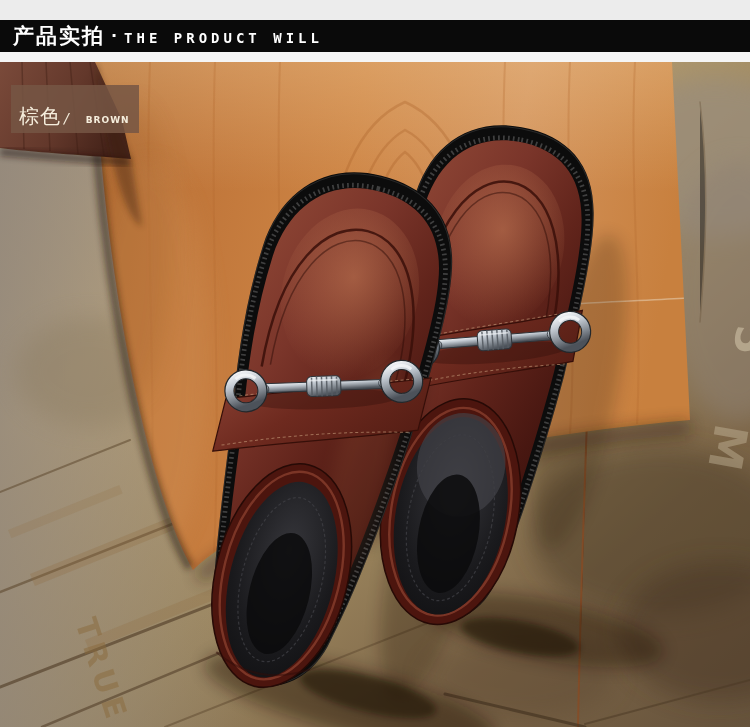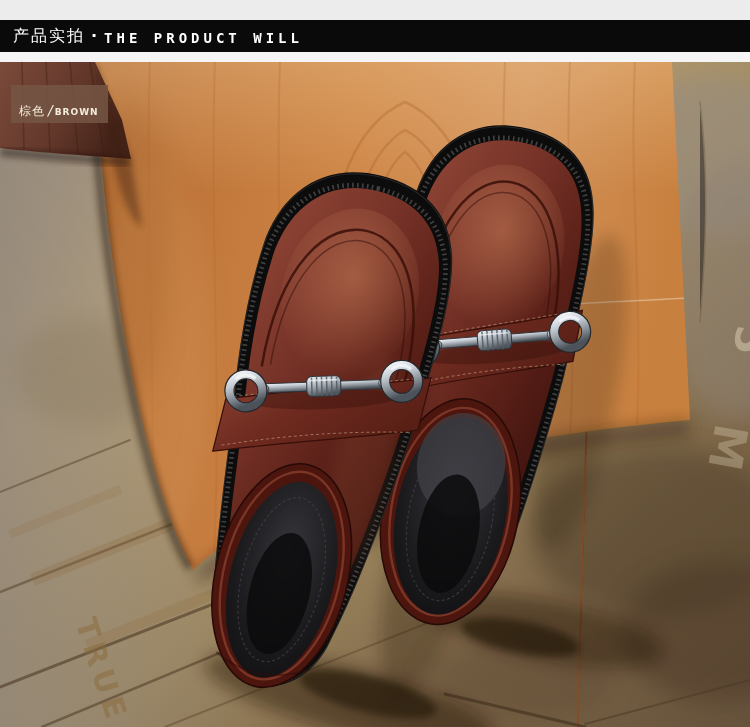--- a/index.html
+++ b/index.html
@@ -1,30 +1,30 @@
 <!DOCTYPE html>
 <html><head>
 <meta charset="utf-8">
 <style>
   html,body{margin:0;padding:0;background:#ffffff;width:750px;}
   body{font-family:"DejaVu Sans","Liberation Sans",sans-serif;}
   .frame{width:750px;height:727px;position:relative;overflow:hidden;background:#fff;}
   .top-strip{height:20px;background:#ececec;}
   .banner{height:32px;background:#0a0a0a;display:flex;align-items:center;padding-left:13px;}
-  .banner .cn{color:#ffffff;font-size:16px;font-weight:normal;letter-spacing:2px;line-height:1;}
+  .banner .cn{color:#ffffff;font-size:21px;font-weight:bold;letter-spacing:2px;line-height:1;}
   .banner .dot{color:#ffffff;font-size:16px;font-weight:bold;margin:0 7px 0 6px;line-height:1;}
   .banner .en{color:#ffffff;font-size:14px;font-weight:bold;letter-spacing:4px;font-family:"DejaVu Sans Mono","Liberation Mono",monospace;padding-top:3px;}
   .gap-strip{height:10px;background:#f5f5f5;}
   .photo{position:relative;width:750px;height:665px;background:#c8803e;}
   .photo svg{position:absolute;left:0;top:0;}
   .color-label{position:absolute;left:11px;top:23px;z-index:5;background:rgba(118,86,68,0.85);
     color:#f5eddc;padding:2px 9px 3px 8px;display:flex;align-items:baseline;white-space:nowrap;}
-  .color-label .cn{font-size:12px;letter-spacing:1px;margin-top:16px;}
+  .color-label .cn{font-size:20px;letter-spacing:1px;margin-top:16px;}
   .color-label .slash{font-size:14px;margin:0 2px 0 3px;font-style:italic;}
-  .color-label .en{font-size:9px;font-weight:bold;letter-spacing:1px;}
+  .color-label .en{font-size:9px;font-weight:bold;letter-spacing:1px;margin-left:15px;}
 </style>
 </head>
 <body>
 
 <div class="frame">
 
   <div class="top-strip"></div>
 
   <div class="banner">
     <span class="cn">产品实拍</span>

